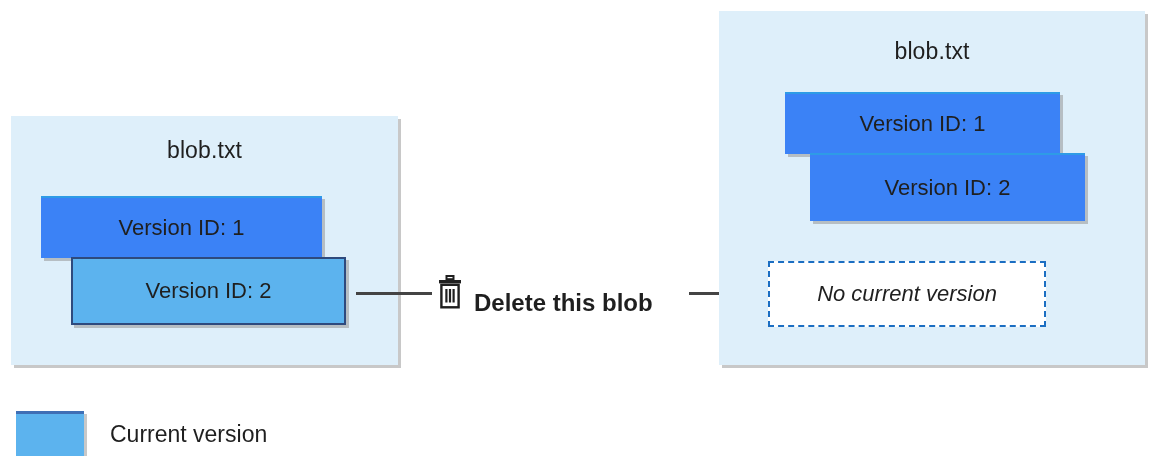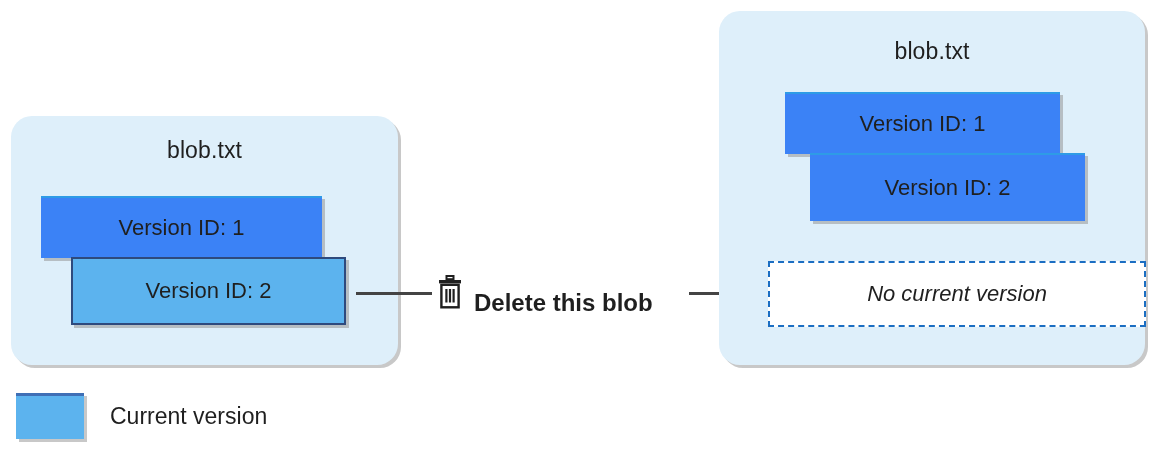--- a/index.html
+++ b/index.html
@@ -21,21 +21,20 @@
     width: 1156px;
     height: 456px;
     overflow: hidden;
   }
 
   
   .blob-panel {
     position: absolute;
     background: #DEEFFA;
     box-shadow: 3px 3px 0 0 #C8C8C8;
-    border-radius: 21px;
   }
   #panel-left {
     left: 11px;
     top: 116px;
     width: 387px;
     height: 249px;
   }
   #panel-right {
     left: 719px;
     top: 11px;
@@ -81,21 +80,21 @@
 
   
   #right-v1 { left: 66px; top: 81px;  width: 275px; height: 62px; }
   #right-v2 { left: 91px; top: 142px; width: 275px; height: 68px; }
 
   
   #no-current-version {
     position: absolute;
     left: 49px;
     top: 250px;
-    width: 378px;
+    width: 278px;
     height: 66px;
     box-sizing: border-box;
     border: 2px dashed #1B6EC2;
     background: #FFFFFF;
     display: flex;
     align-items: center;
     justify-content: center;
     font-size: 22px;
     font-style: italic;
     color: #1f1f1f;
@@ -135,21 +134,21 @@
     font-size: 24px;
     font-weight: bold;
     color: #1f1f1f;
     white-space: nowrap;
   }
 
   
   #legend {
     position: absolute;
     left: 16px;
-    top: 393px;
+    top: 411px;
     display: flex;
     align-items: center;
     justify-content: space-between;
   }
   .legend-entry {
     display: flex;
     align-items: center;
   }
   .legend-swatch {
     width: 68px;

